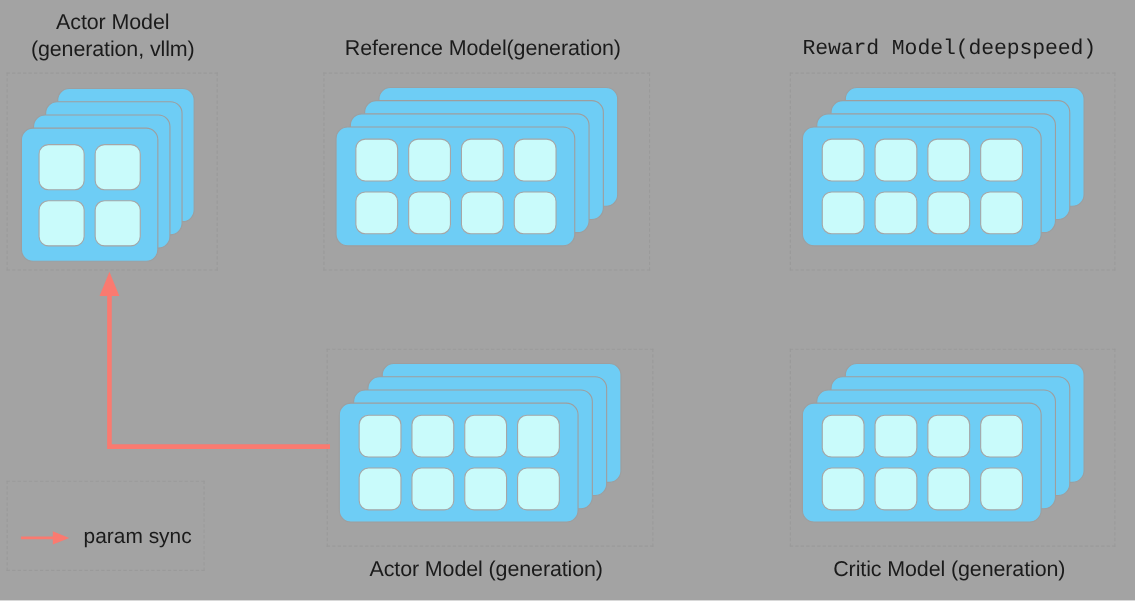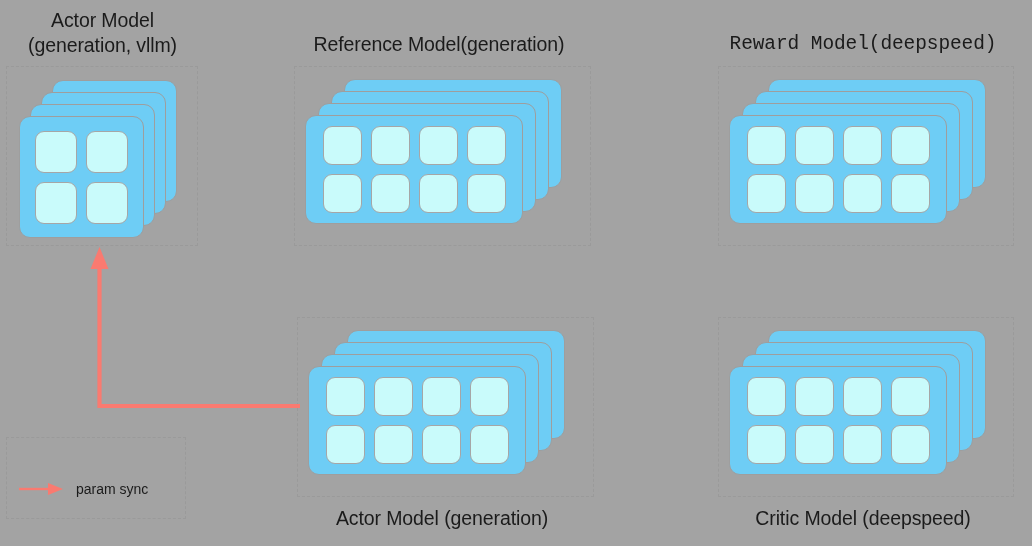--- a/index.html
+++ b/index.html
@@ -85,21 +85,21 @@
     box-sizing: border-box;
   }
   .legend-row {
     position: absolute;
     display: flex;
     align-items: center;
     gap: 11px;
   }
   .legend-label {
     color: #1b1b1b;
-    font-size: 14px;
+    font-size: 19px;
     line-height: 22px;
     white-space: nowrap;
     font-family: "Liberation Sans", sans-serif;
   }
 </style>
 </head>
 <body>
 
 <div id="canvas">
 
@@ -197,21 +197,21 @@
         <div class="cell"></div>
         <div class="cell"></div>
         <div class="cell"></div>
         <div class="cell"></div>
         <div class="cell"></div>
         <div class="cell"></div>
         <div class="cell"></div>
       </div>
     </div>
 
-    <div class="grp-title" style="left:712px; top:506px; width:302px;">Critic Model (deepspeed)</div>
+    <div class="grp-title" style="left:712px; top:506px; width:302px;">Critic Model (generation)</div>
   </div>
 
   <svg class="arrow-layer" viewBox="0 0 1032 546">
     <path d="M 300 406 L 99.5 406 L 99.5 265" fill="none" stroke="#fa7a70" stroke-width="4.2" stroke-linecap="butt" stroke-linejoin="miter"></path>
     <path d="M 99.5 247 L 108.5 269 L 90.5 269 Z" fill="#fa7a70"></path>
   </svg>
 
   <div>
     <div class="legend-box" style="left:6px; top:437px; width:180px; height:82px;"></div>
 

